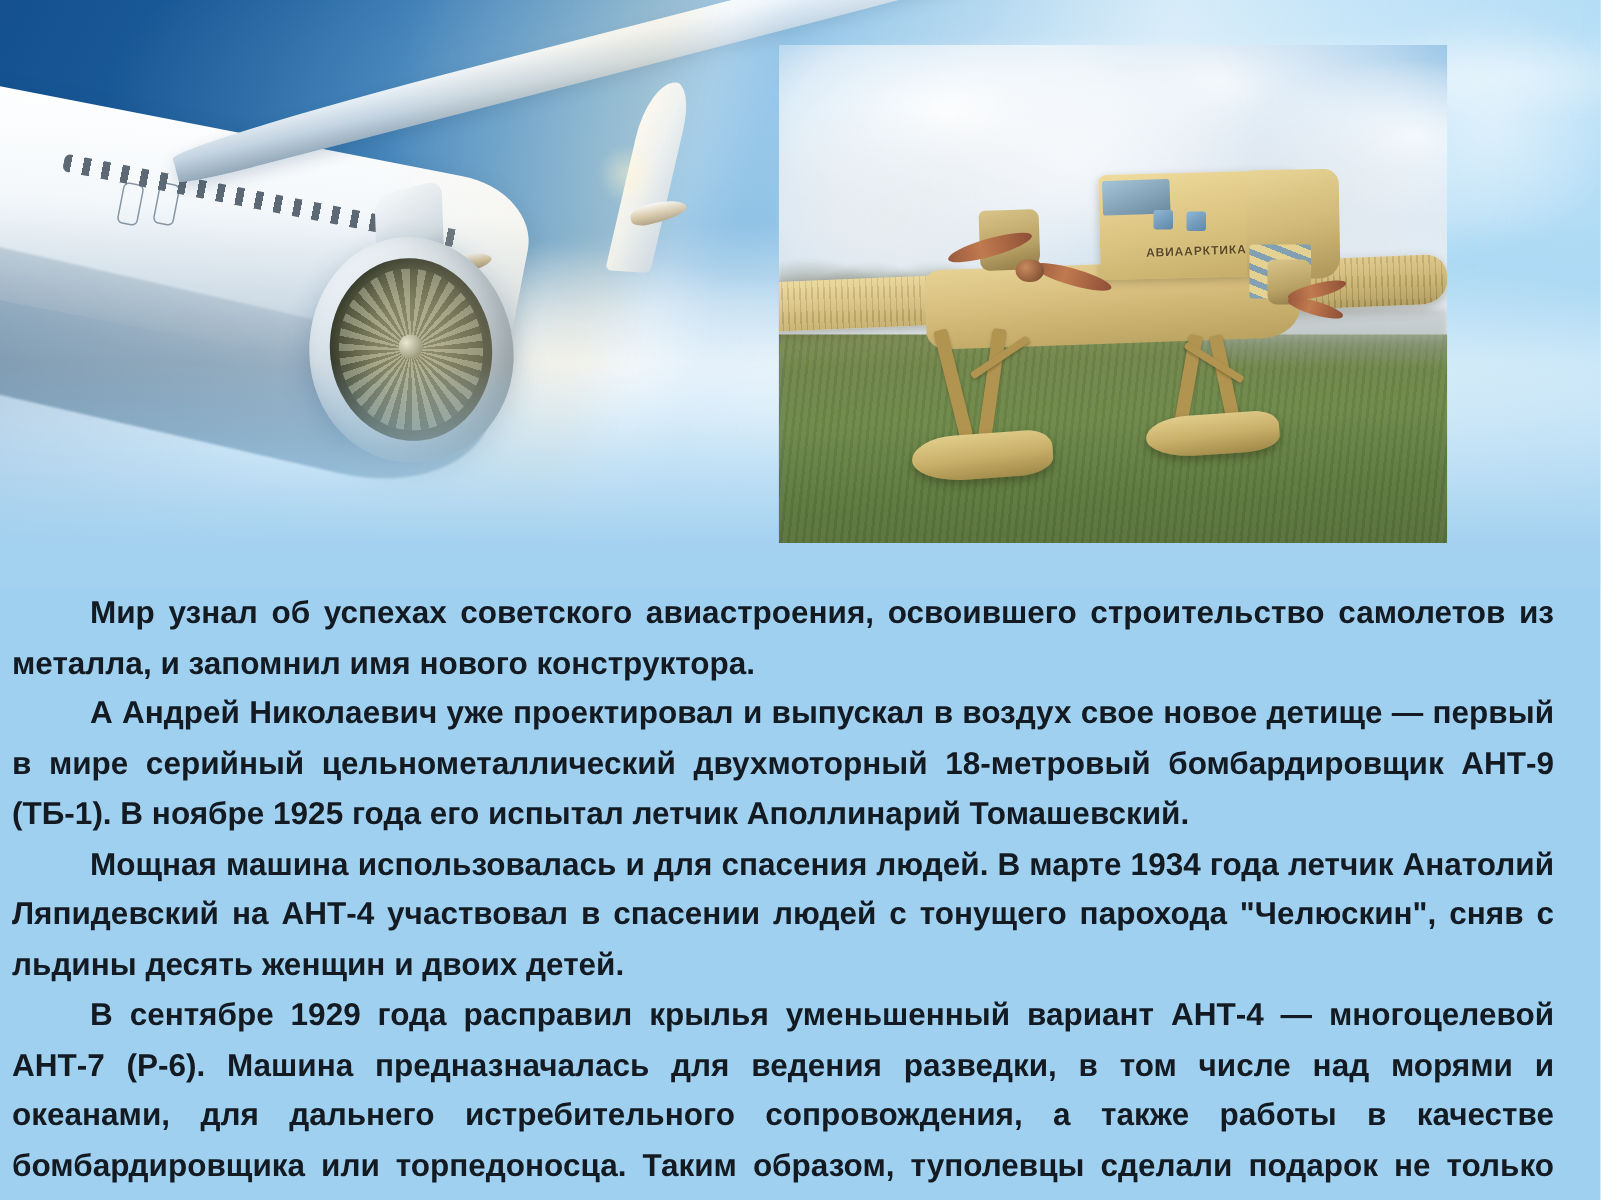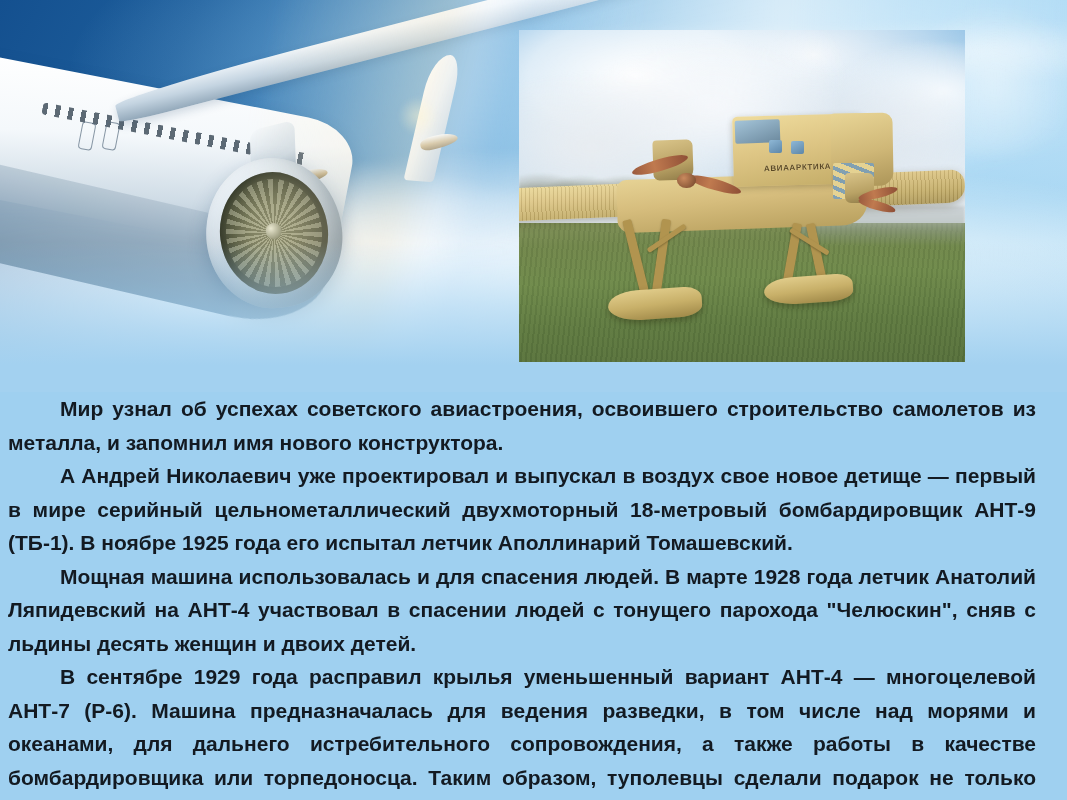--- a/index.html
+++ b/index.html
@@ -489,17 +489,17 @@
     <div class="ant-strut s6"></div>
     <div class="ski ski-l"></div>
     <div class="ski ski-r"></div>
 
     <div class="ant-label">АВИААРКТИКА</div>
   </div>
 
   <div class="body-text">
     <p>Мир узнал об успехах советского авиастроения, освоившего строительство самолетов из металла, и запомнил имя нового конструктора.</p>
     <p>А Андрей Николаевич уже проектировал и выпускал в воздух свое новое детище — первый в мире серийный цельнометаллический двухмоторный 18-метровый бомбардировщик АНТ-9 (ТБ-1). В ноябре 1925 года его испытал летчик Аполлинарий Томашевский.</p>
-    <p>Мощная машина использовалась и для спасения людей. В марте 1928 года летчик Анатолий Ляпидевский на АНТ-4 участвовал в спасении людей с тонущего парохода "Челюскин", сняв с льдины десять женщин и двоих детей.</p>
+    <p>Мощная машина использовалась и для спасения людей. В марте 1934 года летчик Анатолий Ляпидевский на АНТ-4 участвовал в спасении людей с тонущего парохода "Челюскин", сняв с льдины десять женщин и двоих детей.</p>
     <p>В сентябре 1929 года расправил крылья уменьшенный вариант АНТ-4 — многоцелевой АНТ-7 (Р-6). Машина предназначалась для ведения разведки, в том числе над морями и океанами, для дальнего истребительного сопровождения, а также работы в качестве бомбардировщика или торпедоносца. Таким образом, туполевцы сделали подарок не только армии, но и флоту.</p>
   </div>
 
 </div>
 
 </body></html>

